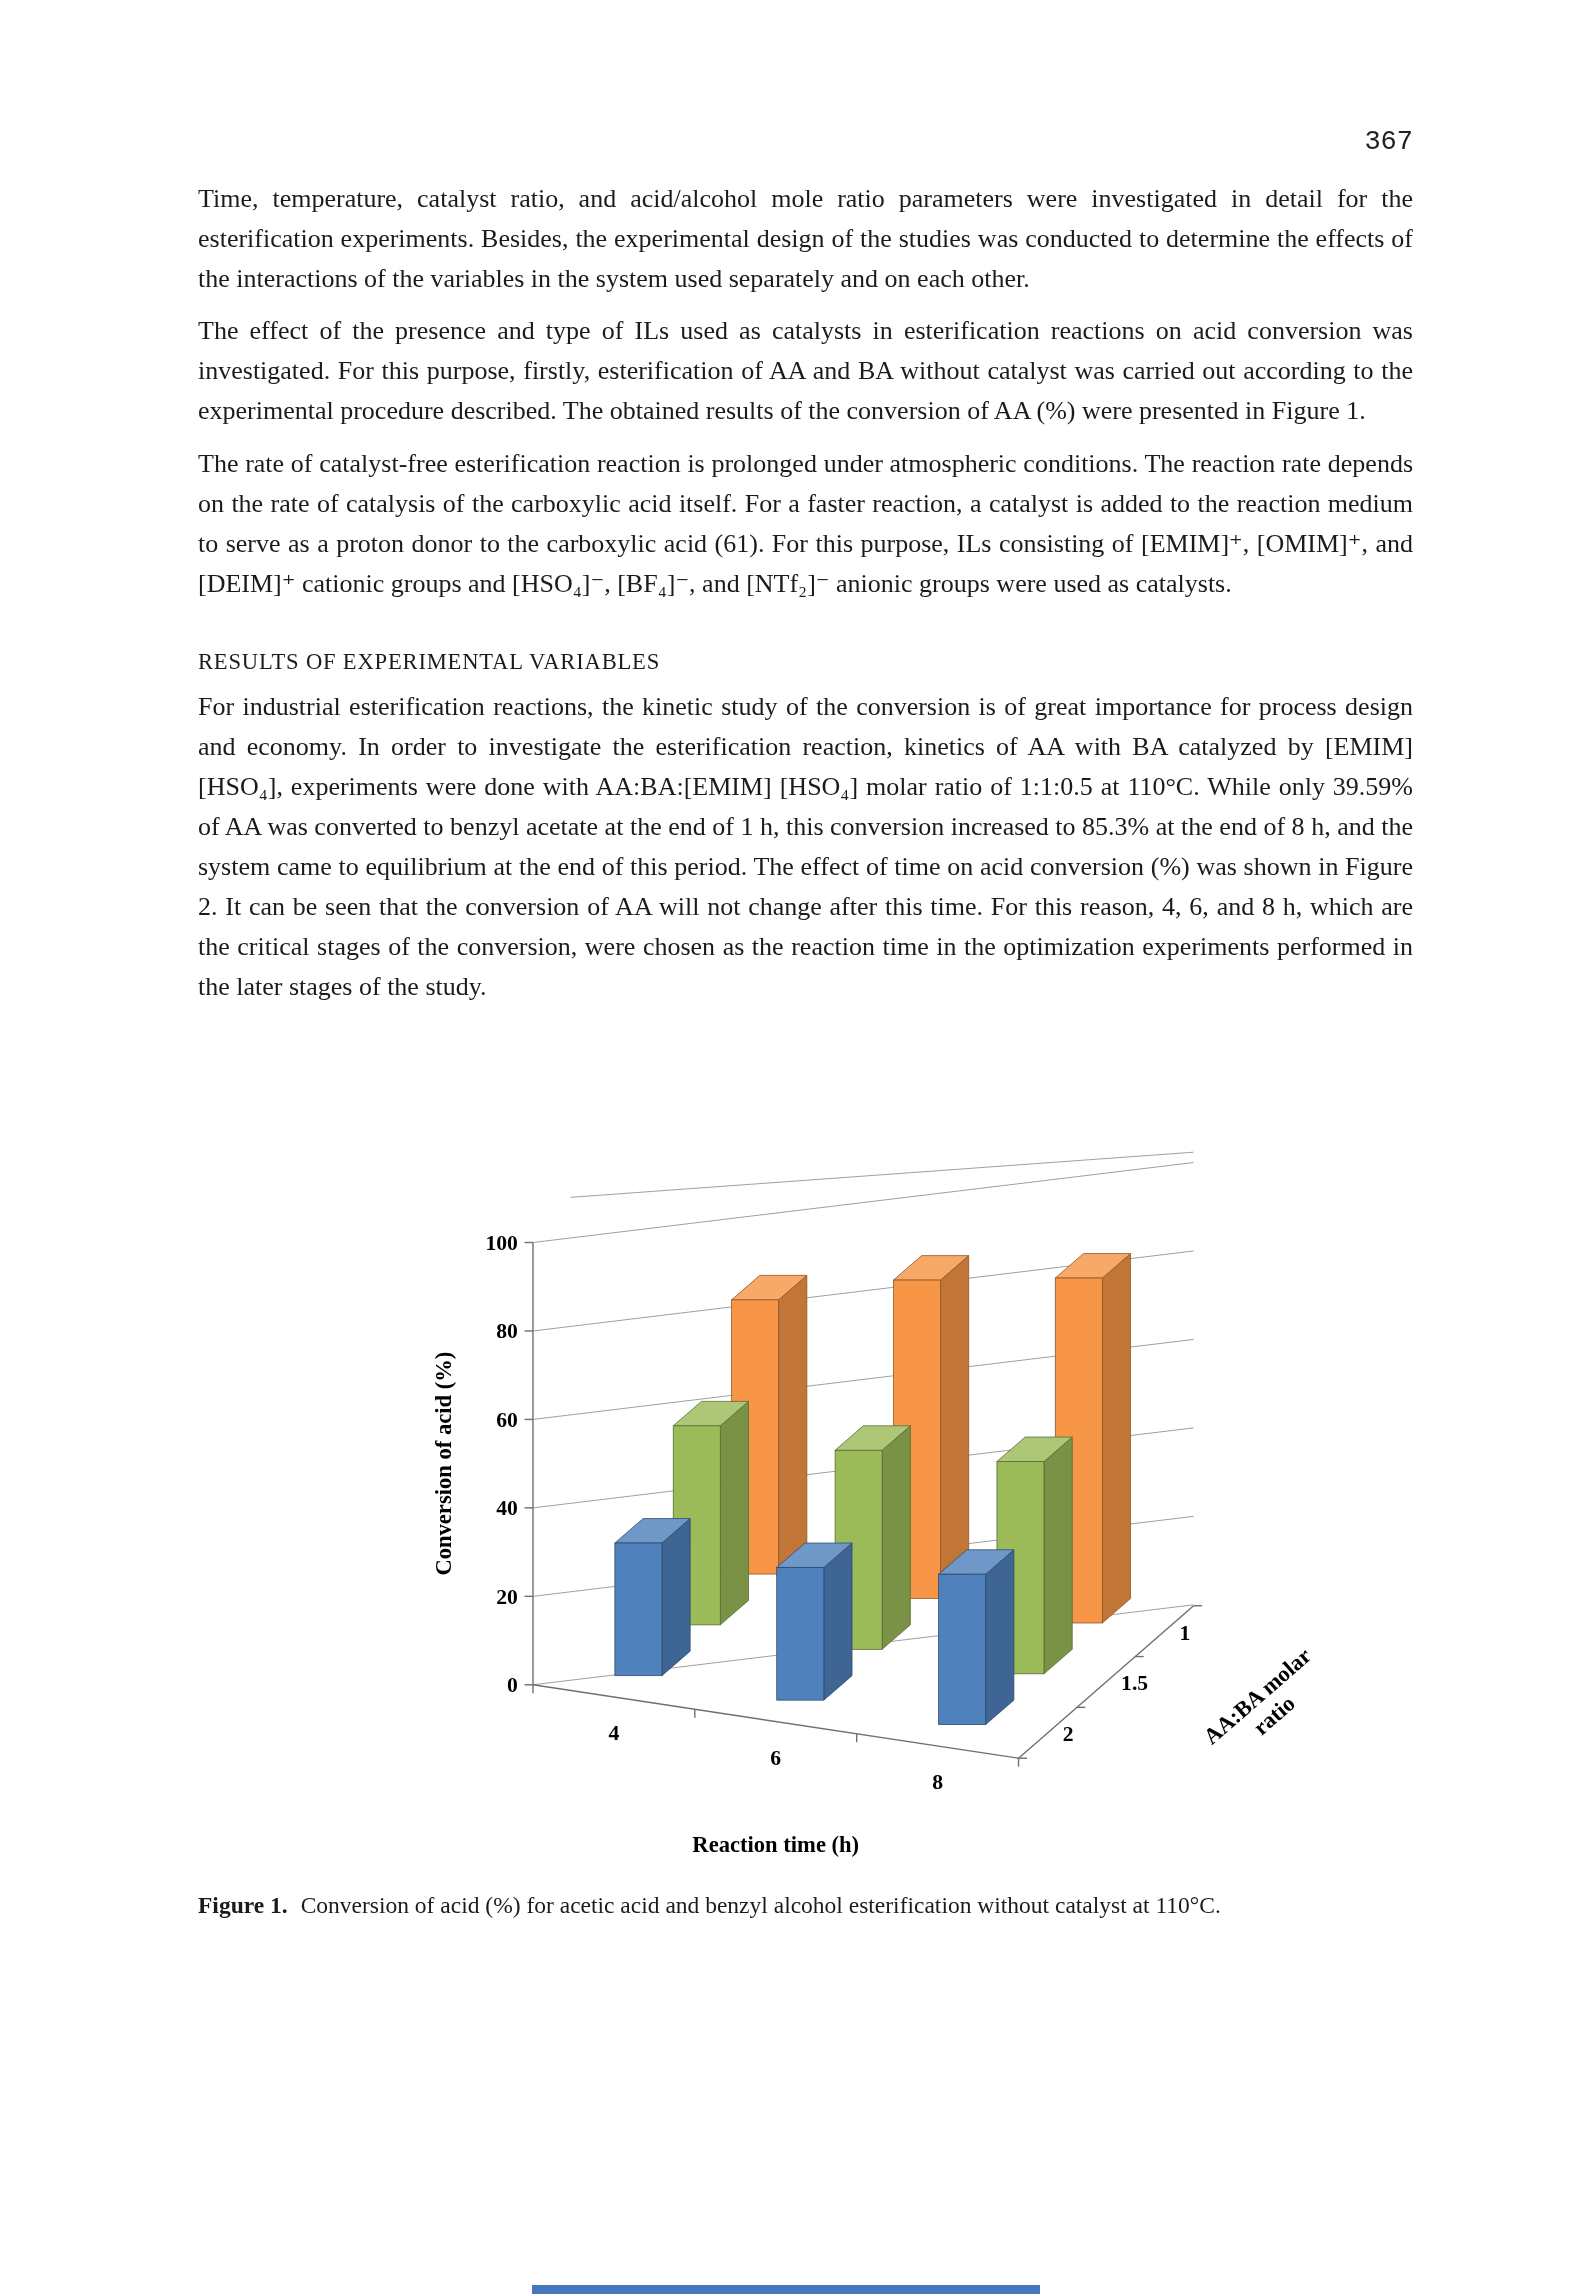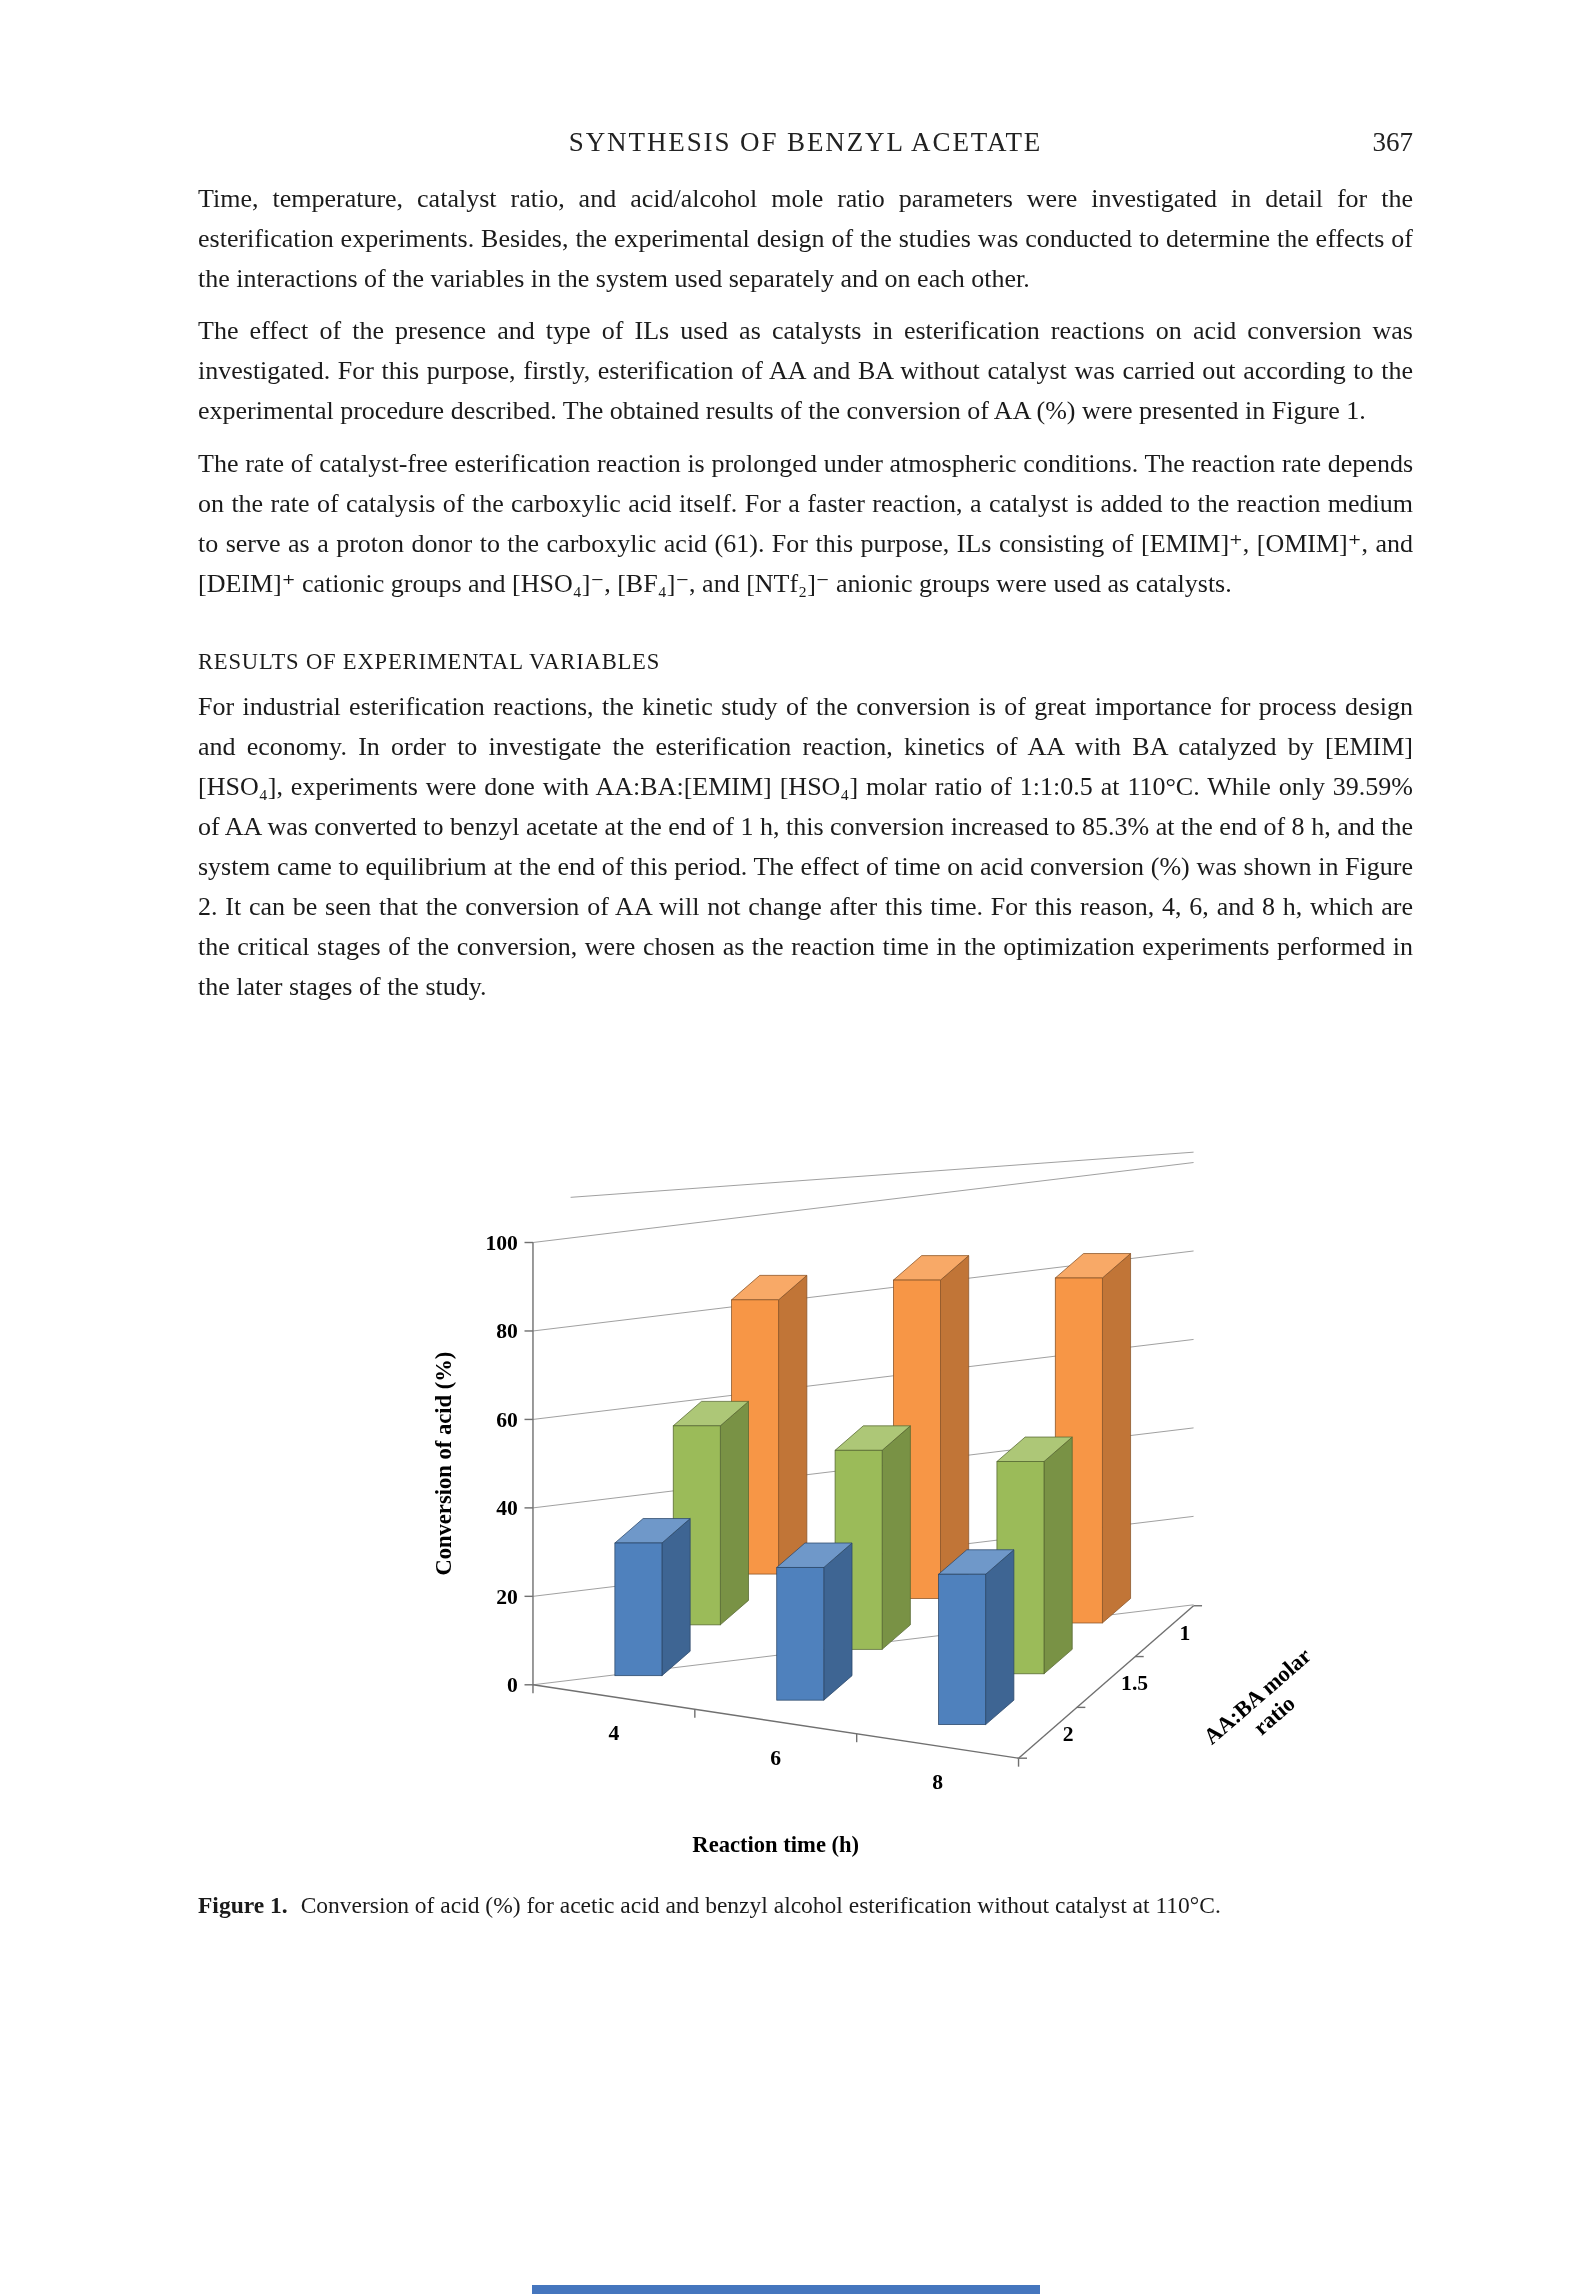--- a/index.html
+++ b/index.html
@@ -7,21 +7,21 @@
   .page {
     width:1589px; height:2295px; background:#ffffff; position:relative;
     font-family:"Liberation Serif","DejaVu Serif",serif; color:#1b1b1b;
     padding:127px 176px 0 198px; overflow:hidden;
   }
   .running-head { position:relative; height:40px; }
   .rh-title {
     position:absolute; left:0; right:0; text-align:center;
     font-size:27px; letter-spacing:1.9px; color:#222;
   }
-  .rh-num { position:absolute; right:0; top:0; font-size:27px; color:#222; }
+  .rh-num { position:absolute; right:0; top:0; font-size:27px; color:#222;font-family:Liberation Mono, monospace; }
   h2.results {
     margin-top:55px; font-size:26px; font-weight:bold; letter-spacing:0.5px;
   }
   p.body {
     font-size:26px; line-height:40px; text-align:justify; margin-top:12.2px;
   }
   h3.effect {
     margin-top:45px; font-size:22.6px; font-weight:normal; letter-spacing:0.8px;
   }
   p.after-h3 { margin-top:12px; }
@@ -36,21 +36,20 @@
     position:absolute; bottom:0; left:532px; width:508px; height:10.4px;
     background:#4576be;
   }
 </style>
 </head>
 <body>
 
 <div class="page">
 
   <header class="running-head">
-    <span class="rh-title">SYNTHESIS OF BENZYL ACETATE</span>
     <span class="rh-num">367</span>
   </header>
 
 
   <p class="body">Time, temperature, catalyst ratio, and acid/alcohol mole ratio parameters were investigated in detail for the esterification experiments. Besides, the experimental design of the studies was conducted to determine the effects of the interactions of the variables in the system used separately and on each other.</p>
   <p class="body">The effect of the presence and type of ILs used as catalysts in esterification reactions on acid conversion was investigated. For this purpose, firstly, esterification of AA and BA without catalyst was carried out according to the experimental procedure described. The obtained results of the conversion of AA (%) were presented in Figure 1.</p>
   <p class="body">The rate of catalyst-free esterification reaction is prolonged under atmospheric conditions. The reaction rate depends on the rate of catalysis of the carboxylic acid itself. For a faster reaction, a catalyst is added to the reaction medium to serve as a proton donor to the carboxylic acid (61). For this purpose, ILs consisting of [EMIM]⁺, [OMIM]⁺, and [DEIM]⁺ cationic groups and [HSO₄]⁻, [BF₄]⁻, and [NTf₂]⁻ anionic groups were used as catalysts.</p>
 
   <h3 class="effect">RESULTS OF EXPERIMENTAL VARIABLES</h3>
 

